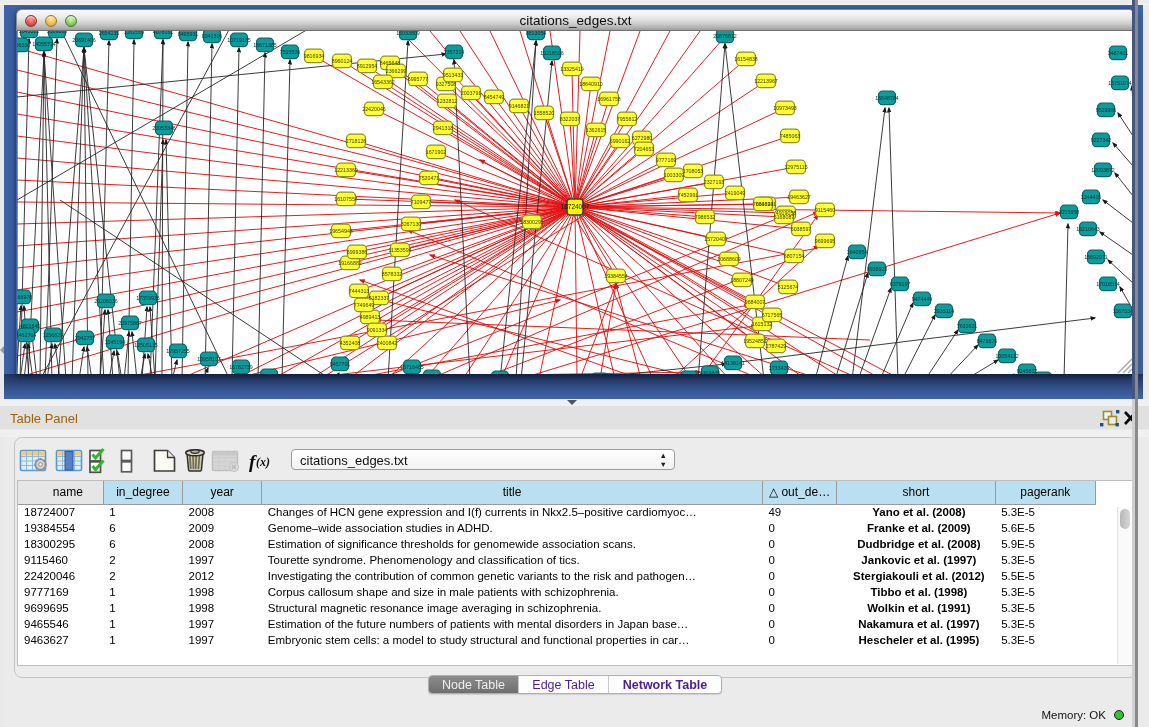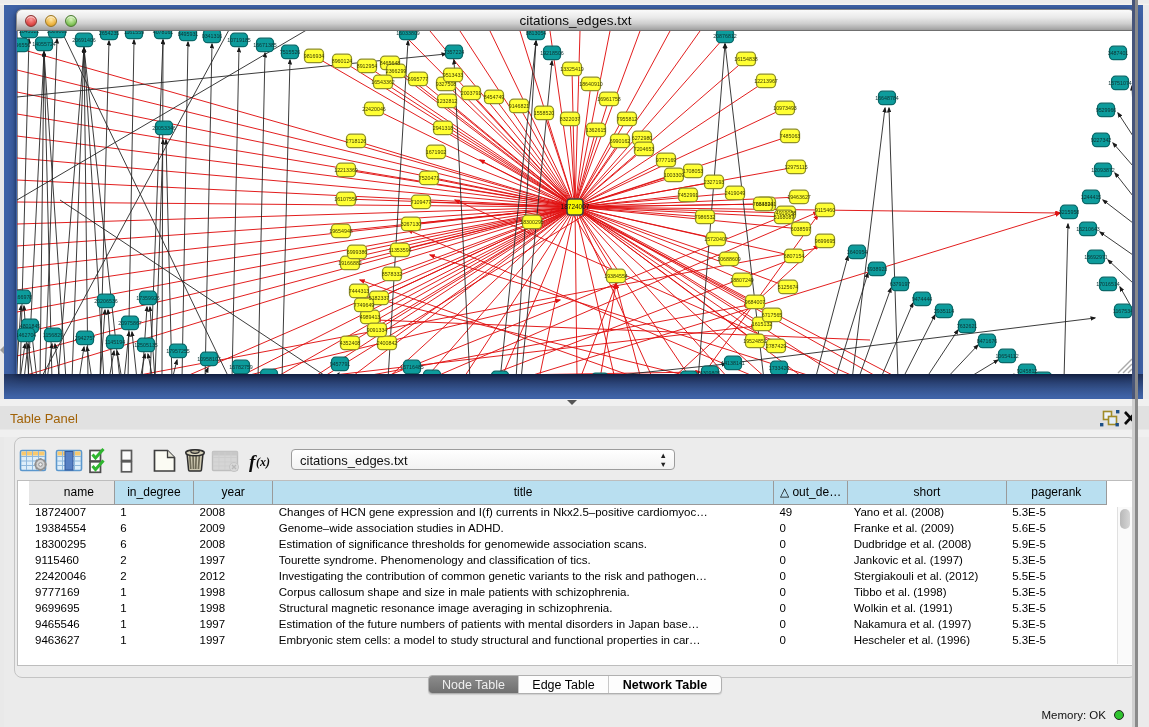--- a/index.html
+++ b/index.html
@@ -31,34 +31,34 @@
 .tptitle span { position:absolute; left:10px; top:5px; font-size:13px; color:#a16207; }
 .gapband { position:absolute; left:0; top:430px; width:1149px; height:7px; background:#f0f0f0; }
 .panel { position:absolute; left:14px; top:437px; width:1123px; height:241px;
   background:#ececec; border:1px solid #c4c4c4; border-radius:8px; }
 .combo { position:absolute; left:291px; top:449px; width:384px; height:21px;
   background:linear-gradient(#ffffff,#f2f2f2); border:1px solid #9c9c9c; border-radius:4px; }
 .combo span { position:absolute; left:8px; top:3px; font-size:13px; color:#111; }
 .combo .arrows { position:absolute; right:7px; top:2px; font-size:7.5px; color:#222; line-height:8.5px; text-align:center;}
 .tablebox { position:absolute; left:17px; top:480px; width:1118px; height:186px;
   background:#fff; border:1px solid #bdbdbd; }
-table.t { border-collapse:collapse; table-layout:fixed; width:1078px; font-size:11.5px;margin-left:11px; }
+table.t { border-collapse:collapse; table-layout:fixed; width:1078px; font-size:11.5px; }
 table.t th { height:23px; background:#b9dff0; border:1px solid #9a9a9a; border-top:none;
   font-weight:normal; font-size:12px; padding:0; }
 table.t th.first { background:#e6e6e6; border-left:none; text-indent:15px; }
 table.t td { height:16px; padding:0 0 0 6px; white-space:nowrap; overflow:hidden; color:#000; }
 td.c1 { width:85px; } td.c2 { width:79px; } td.c3 { width:79px; }
 td.c4 { width:499px; padding-left:17px; } td.c5 { width:74px; padding-left:15px; }
-td.c6 { width:158px; text-align:left; padding-left:0; } td.c7 { width:100px; padding-left:13px; }
+td.c6 { width:158px; text-align:center; padding-left:0;font-weight:bold; } td.c7 { width:100px; padding-left:13px; }
 .vsb { position:absolute; right:2px; top:26px; width:15px; height:157px; background:#fafafa; border-left:1px solid #e0e0e0; }
 .vsb .thumb { position:absolute; left:2px; top:2px; width:10px; height:20px; background:linear-gradient(90deg,#b8b8b8,#d6d6d6); border-radius:5px; }
 .tabs { position:absolute; left:428px; top:675px; height:19px; display:flex;
   border:1px solid #b0b0b0; border-radius:4px; overflow:hidden; background:#fdfdfd;
   box-shadow:0 1px 1px rgba(0,0,0,0.12); }
-.tabs div { font-size:12.5px; padding-top:2px; color:#000000; border-right:1px solid #c8c8c8; text-align:center; }
+.tabs div { font-size:12.5px; padding-top:2px; color:#4c1d95; border-right:1px solid #c8c8c8; text-align:center; }
 .tabs div.sel { background:linear-gradient(#8c8c8c,#6f6f6f); color:#efefef; }
 .tabs div:last-child { border-right:none; }
 .tabs .w1 { width:90px; } .tabs .w2 { width:90px; } .tabs .w3 { width:112px;font-weight:bold; }
 .mem { position:absolute; right:32px; top:709px; font-size:11.5px; color:#111; }
 .memdot { position:absolute; right:14px; top:710px; width:10px; height:10px;
   background:#2fc32f; border:1px solid #222; border-radius:50%; }
 .edgeL { position:absolute; left:0; top:0; width:4px; height:727px; background:#e9e9e9; }
 .edgeT { position:absolute; left:0; top:0; width:1149px; height:5px; background:linear-gradient(#ececec 60%, #f8f6ef); }
 .edgeR { position:absolute; right:0; top:0; width:3px; height:727px; background:#8a8a8a; }
 .edgeR2 { position:absolute; right:3px; top:0; width:3px; height:399px; background:#47557a; }
@@ -751,21 +751,21 @@
             <td class="c5">0</td>
             <td class="c6">Nakamura et al. (1997)</td>
             <td class="c7">5.3E-5</td>
           </tr>
 <tr>
             <td class="c1">9463627</td>
             <td class="c2">1</td>
             <td class="c3">1997</td>
             <td class="c4">Embryonic stem cells: a model to study structural and functional properties in car…</td>
             <td class="c5">0</td>
-            <td class="c6">Hescheler et al. (1996)</td>
+            <td class="c6">Hescheler et al. (1995)</td>
             <td class="c7">5.3E-5</td>
           </tr>
 </tbody>
       </table>
 <div class="vsb">
         <div class="thumb"></div>
       </div>
 </div>
 <div class="tabs">
       <div class="sel w1">Node Table</div>

